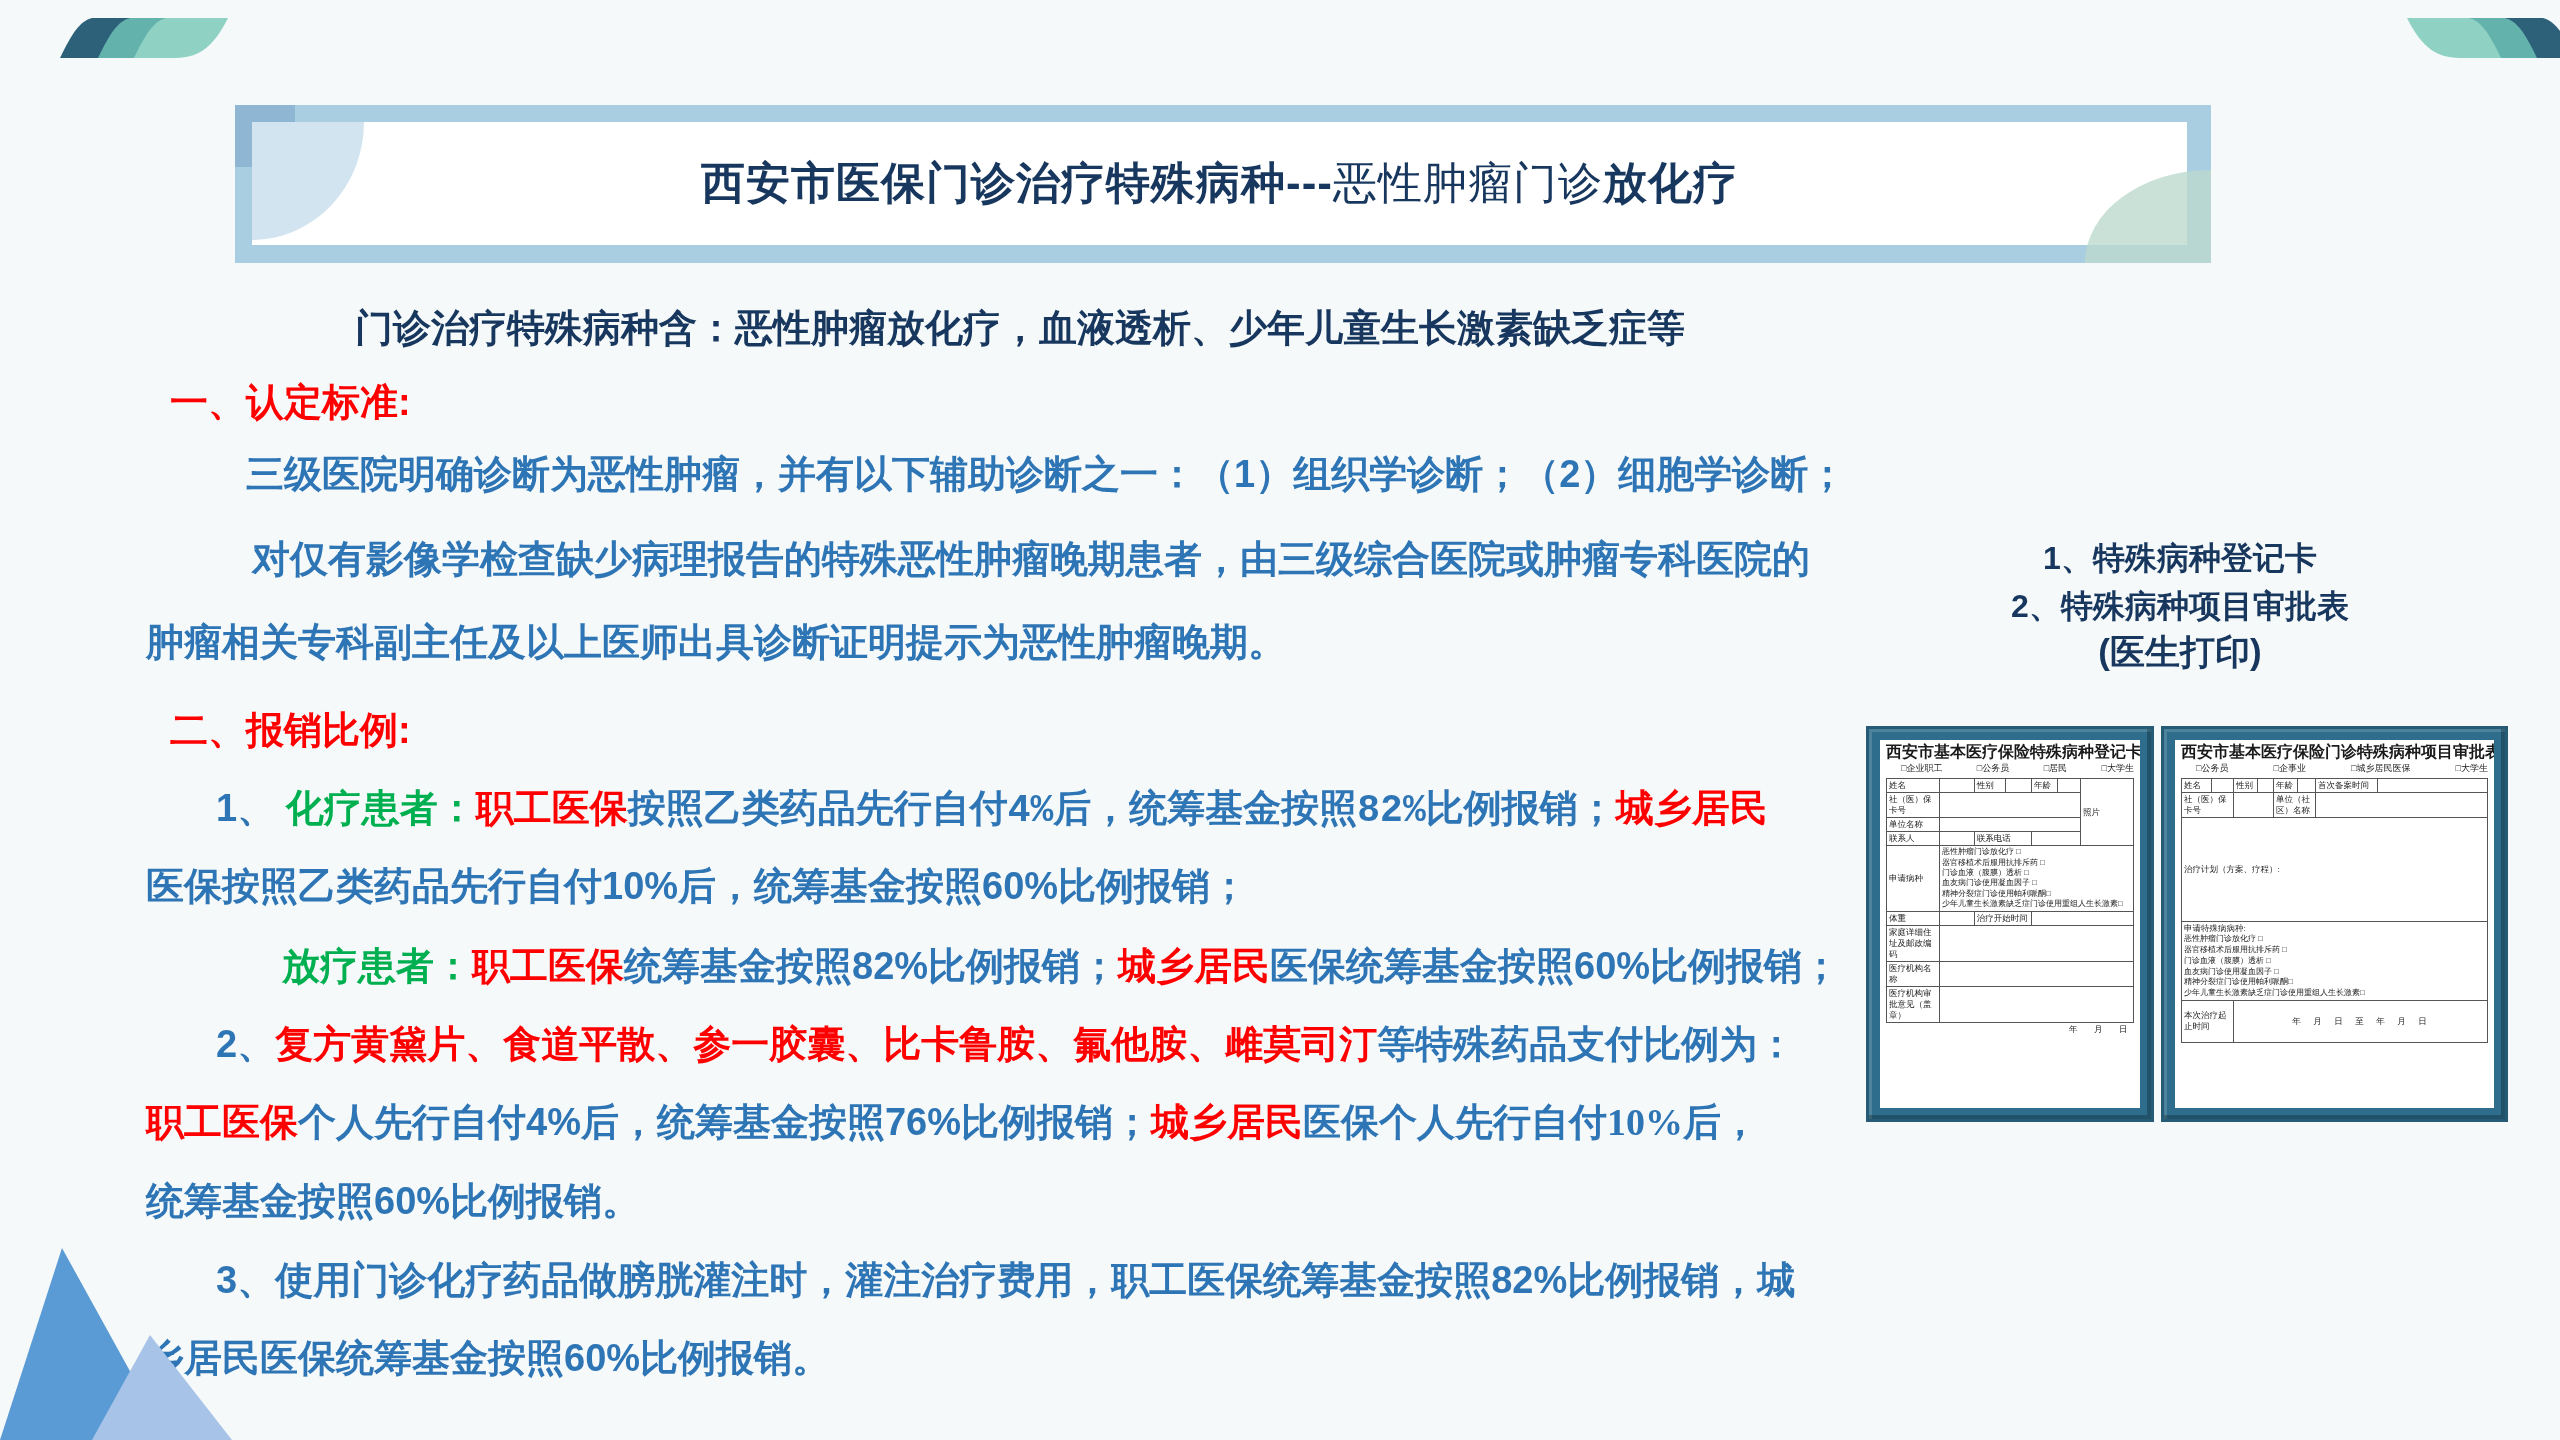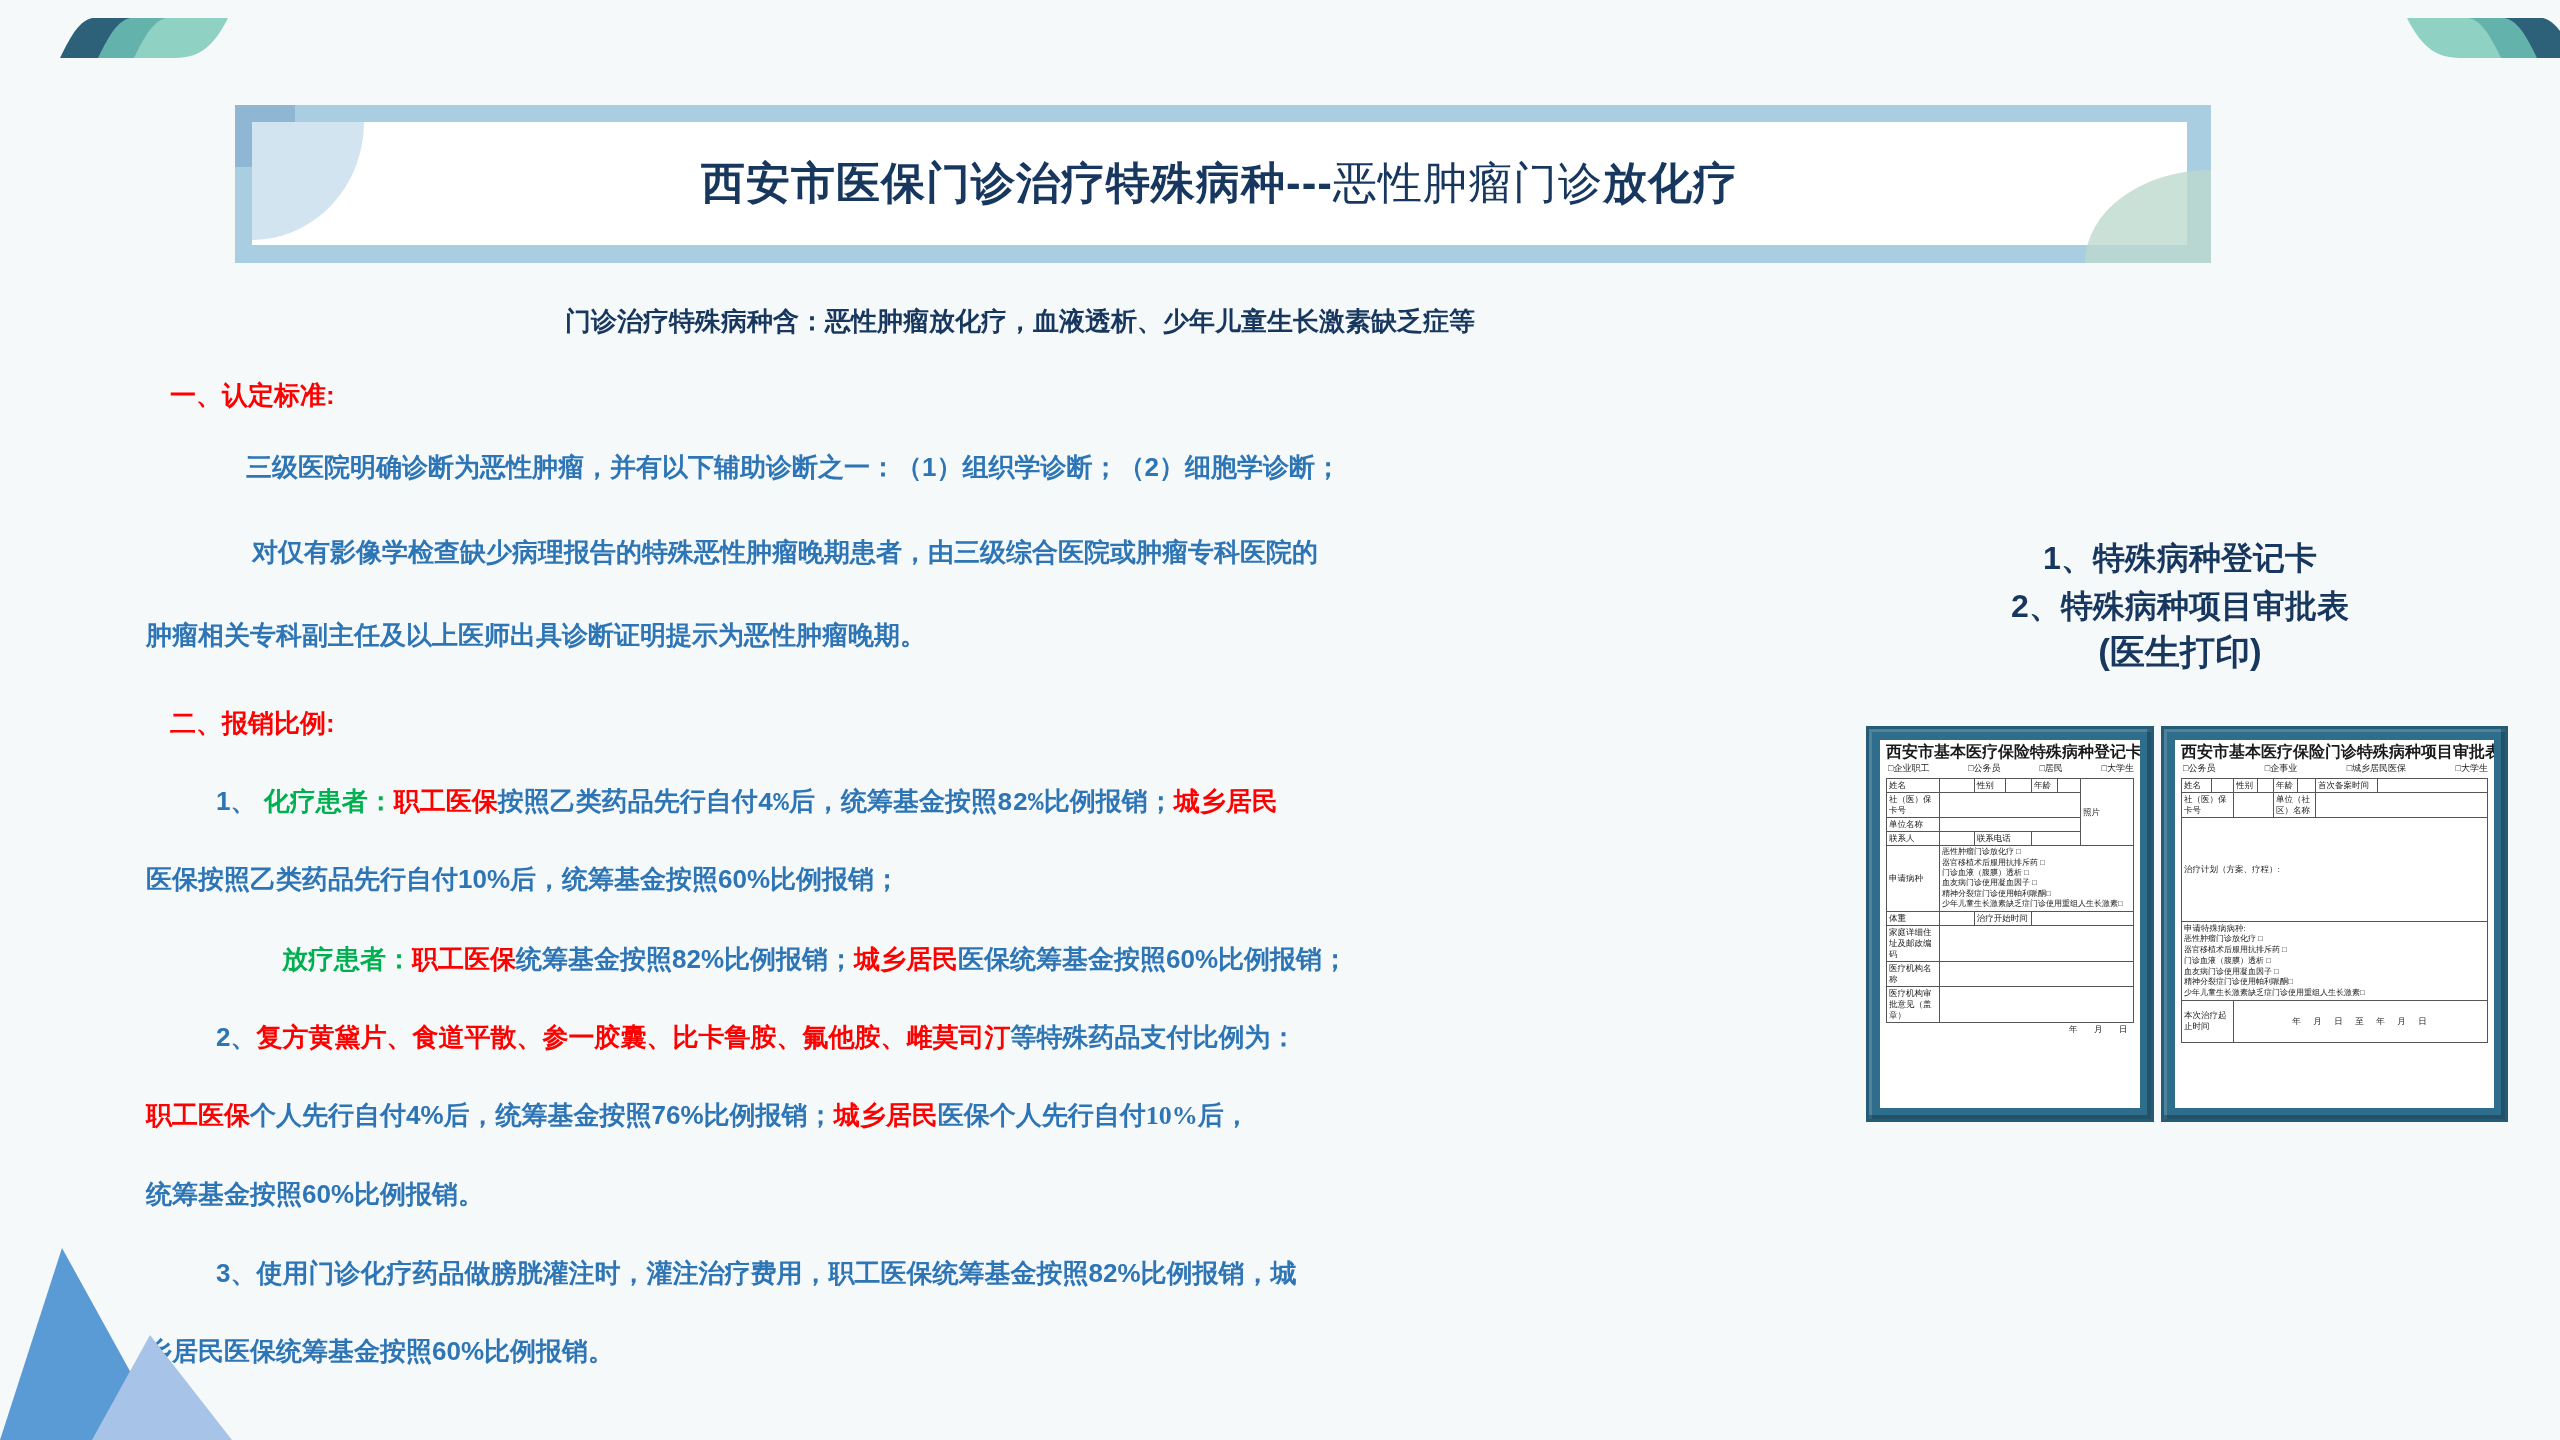--- a/index.html
+++ b/index.html
@@ -19,21 +19,21 @@
                 display:flex; align-items:center; justify-content:center; z-index:2; }
   .banner-qc-tl { position:absolute; left:252px; top:122px; width:112px; height:118px;
                   background:#d2e4ef; border-radius:0 0 100% 0; z-index:3; }
   .banner-qc-br { position:absolute; left:2085px; top:170px; width:126px; height:93px;
                   background:rgba(189,217,206,0.8); border-radius:100% 0 0 0; z-index:4; }
   .banner-title { position:relative; z-index:5; font-size:44px; color:#17375e; white-space:nowrap; letter-spacing:1px; }
   .banner-title .seg-bold { font-weight:700; }
   .banner-title .seg-med  { font-weight:400; }
 
   
-  .line { position:absolute; font-size:26px; font-weight:700; white-space:nowrap; line-height:1.2; }
+  .line { position:absolute; font-size:38px; font-weight:700; white-space:nowrap; line-height:1.2; }
   .navy  { color:#17375e; }
   .red   { color:#ff0000; }
   .blue  { color:#2e75b6; }
 
   .l-subtitle { left:170px;  top:306px; width:1700px; text-align:center; }
   .l-sec1     { left:170px;  top:380px; }
   .l-a1       { left:246px;  top:452px; }
   .l-a2       { left:252px;  top:537px; }
   .l-a3       { left:146px;  top:620px; }
   .l-sec2     { left:170px;  top:708px; }
@@ -53,21 +53,21 @@
 
   
   .card { position:absolute; top:726px; height:396px; background:#2e6e8c;
           border:3px solid #255b75; box-shadow:inset -4px -4px 0 rgba(0,0,0,0.25), inset 3px 3px 0 rgba(255,255,255,0.15);
           padding:11px; }
   .card-reg { left:1866px; width:288px; }
   .card-app { left:2161px; width:347px; }
   .card-inner { width:100%; height:100%; background:#ffffff; padding:4px 6px; overflow:hidden;
                 font-family:"Liberation Serif",serif; color:#1a1a1a; }
   .card-title { text-align:center; font-size:16px; font-weight:700; line-height:16px; white-space:nowrap; }
-  .card-types { display:flex; justify-content:space-between; font-size:9px; line-height:14px; margin:1px 0 3px 2px; }
+  .card-types { display:flex; justify-content:space-between; font-size:9px; line-height:14px; margin:1px 0 3px 15px; }
   .ftable { width:100%; border-collapse:collapse; font-size:8.5px; }
   .ftable td { border:1px solid #555; padding:1px 2px; line-height:1.3; vertical-align:middle; }
   .ftable td.nob { border:none; }
   .diseases { white-space:pre-line; font-size:8px; line-height:1.35; }
   .photo-cell { text-align:left; width:52px; }
   .date-cell { text-align:right; padding-right:8px; letter-spacing:4px; }
   .plan-cell { height:104px; vertical-align:top; }
   .period-date { text-align:center; vertical-align:bottom; letter-spacing:2px; }
 
   

